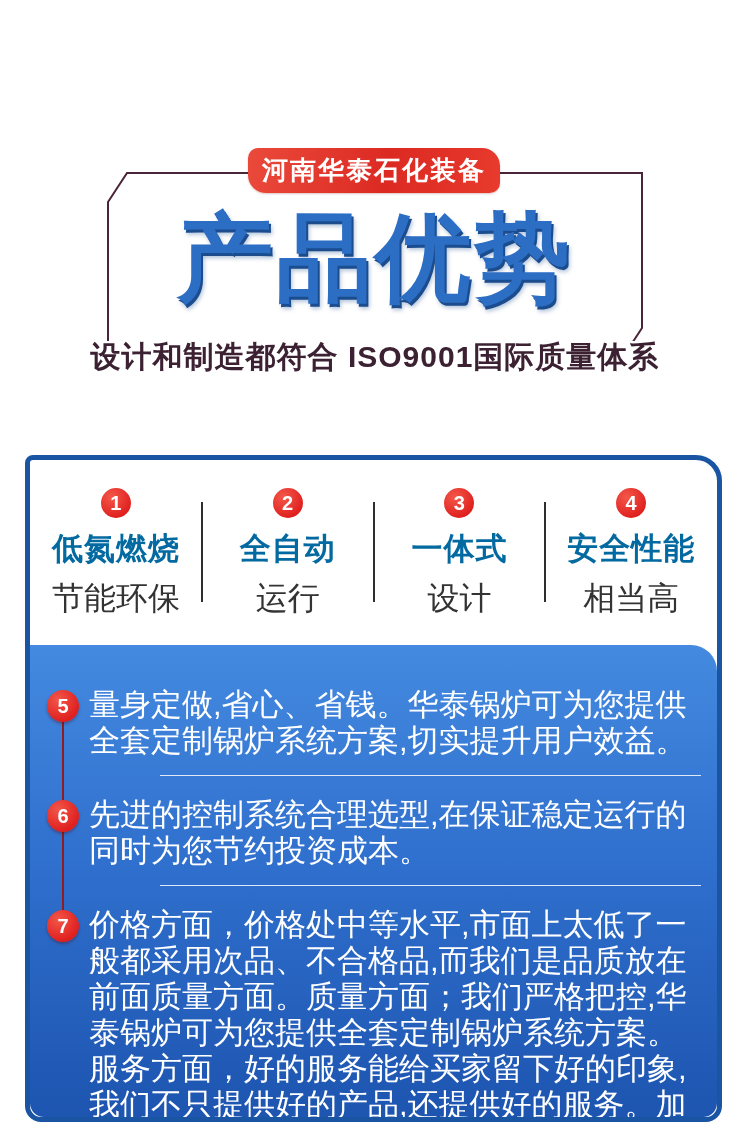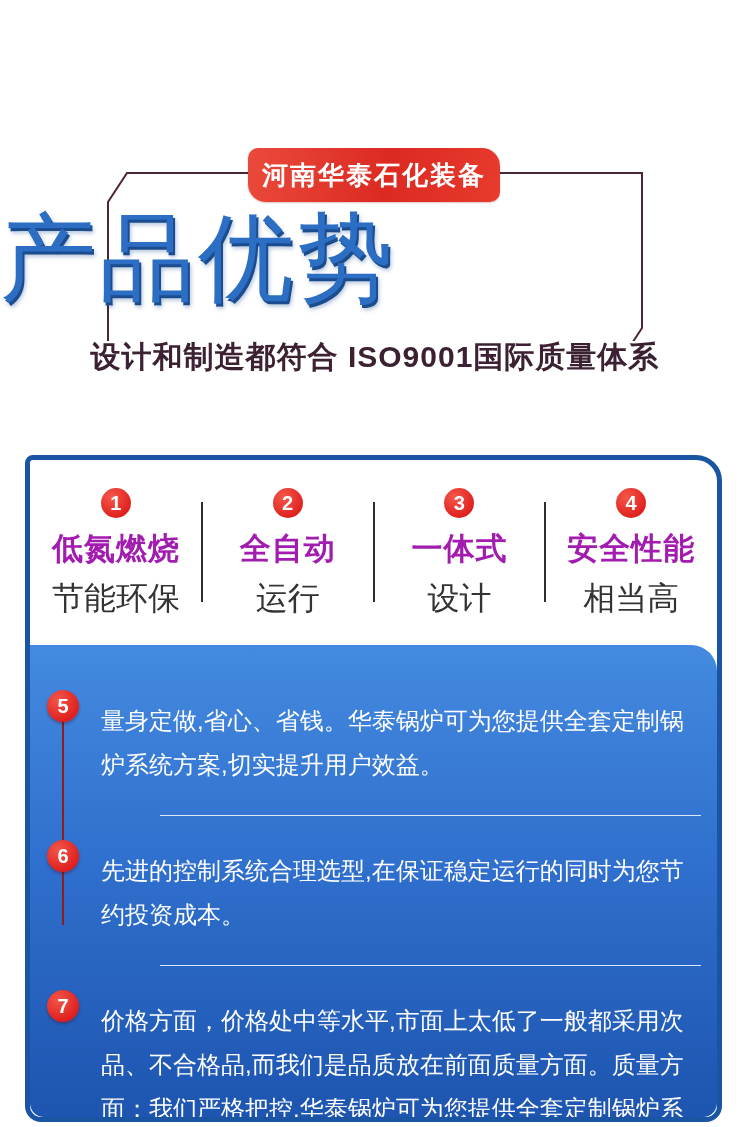--- a/index.html
+++ b/index.html
@@ -3,31 +3,31 @@
 <meta charset="utf-8">
 <style>
   html,body{margin:0;padding:0;background:#ffffff;}
   body{width:750px;height:1127px;font-family:"Liberation Sans",sans-serif;}
   .page{position:relative;width:750px;height:1127px;overflow:hidden;background:#fff;}
 
   
   .header{position:absolute;left:0;top:148px;width:750px;height:232px;}
   .frame-svg{position:absolute;left:0;top:0;width:750px;height:232px;}
   .ribbon{
-    position:absolute;left:248px;top:0;width:252px;height:54px;
+    position:absolute;left:248px;top:0;width:252px;height:45px;
     background:linear-gradient(100deg,#ea4a3b 0%,#dc2a22 55%,#e83a2d 100%);
     border-radius:10px 18px 10px 18px;
     display:flex;align-items:center;justify-content:center;
     color:#fff;font-size:26px;font-weight:700;letter-spacing:2px;
     box-shadow:0 1px 2px rgba(120,20,20,.25);
     text-align:right;
   }
   .big-title{
     position:absolute;left:0;top:58px;width:100%;
-    font-size:96px;line-height:104px;font-weight:400;
+    text-align:center;font-size:96px;line-height:104px;font-weight:700;
     color:#2c6ec4;letter-spacing:3px;
     text-shadow:2px 3px 0 #1b4c8e, 3px 5px 4px rgba(27,76,142,.35);
   }
   .subtitle-row{position:absolute;left:0;top:193px;width:100%;text-align:center;}
   .subtitle{
     display:inline-block;background:#fff;padding:0 12px;
     font-size:30px;line-height:32px;font-weight:600;color:#3c2133;letter-spacing:1px;
   }
 
   
@@ -39,38 +39,38 @@
   .adv-row{display:flex;height:185px;}
   .adv-col{flex:1;position:relative;display:flex;flex-direction:column;align-items:center;justify-content:center;padding-top:4px;}
   .adv-col:not(:first-child)::before{
     content:"";position:absolute;left:-1px;top:42px;width:2px;height:100px;background:#2e2e2e;
   }
   .adv-badge{
     width:30px;height:30px;border-radius:50%;
     background:radial-gradient(circle at 35% 30%,#f4574a 0%,#df1f1d 75%);
     color:#fff;font-size:20px;font-weight:700;line-height:30px;text-align:center;
   }
-  .adv-title{margin-top:10px;font-size:31px;font-weight:800;color:#a21caf;letter-spacing:1px;}
+  .adv-title{margin-top:10px;font-size:31px;font-weight:800;color:#0369a1;letter-spacing:1px;}
   .adv-sub{margin-top:7px;font-size:32px;color:#333;}
 
   
   .panel{
     position:relative;width:687px;height:472px;box-sizing:border-box;
     border-radius:0 26px 14px 14px;padding-top:42px;overflow:hidden;
     background:linear-gradient(180deg,#448ae0 0%,#3070ce 45%,#1d55b0 100%);
   }
   .connector{position:absolute;left:32px;top:61px;width:2px;height:219px;background:#8f1d20;}
   .d-item{display:flex;align-items:flex-start;gap:10px;padding:0 10px 0 17px;position:relative;}
   .d-badge{
     flex:0 0 32px;width:32px;height:32px;margin-top:3px;border-radius:50%;
     background:radial-gradient(circle at 35% 30%,#f2564a 0%,#df1f1d 72%);
     color:#fff;font-size:20px;font-weight:700;line-height:32px;text-align:center;
     position:relative;z-index:1;box-shadow:0 2px 3px rgba(90,0,0,.35);
   }
-  .d-text{margin:12px;font-size:24px;line-height:44px;color:#ffffff;}
+  .d-text{margin:0;font-size:31px;line-height:36px;color:#ffffff;}
   .d-divider{height:1px;background:#e9effa;opacity:.95;margin:16px 16px 21px 130px;}
 </style>
 </head>
 <body>
 
 <div class="page">
 
   <div class="header">
     <svg class="frame-svg" viewBox="0 0 750 232">
       <path d="M127 25 H642 V180 L623 209 H108 V54 Z" fill="none" stroke="#4a2438" stroke-width="2"></path>

